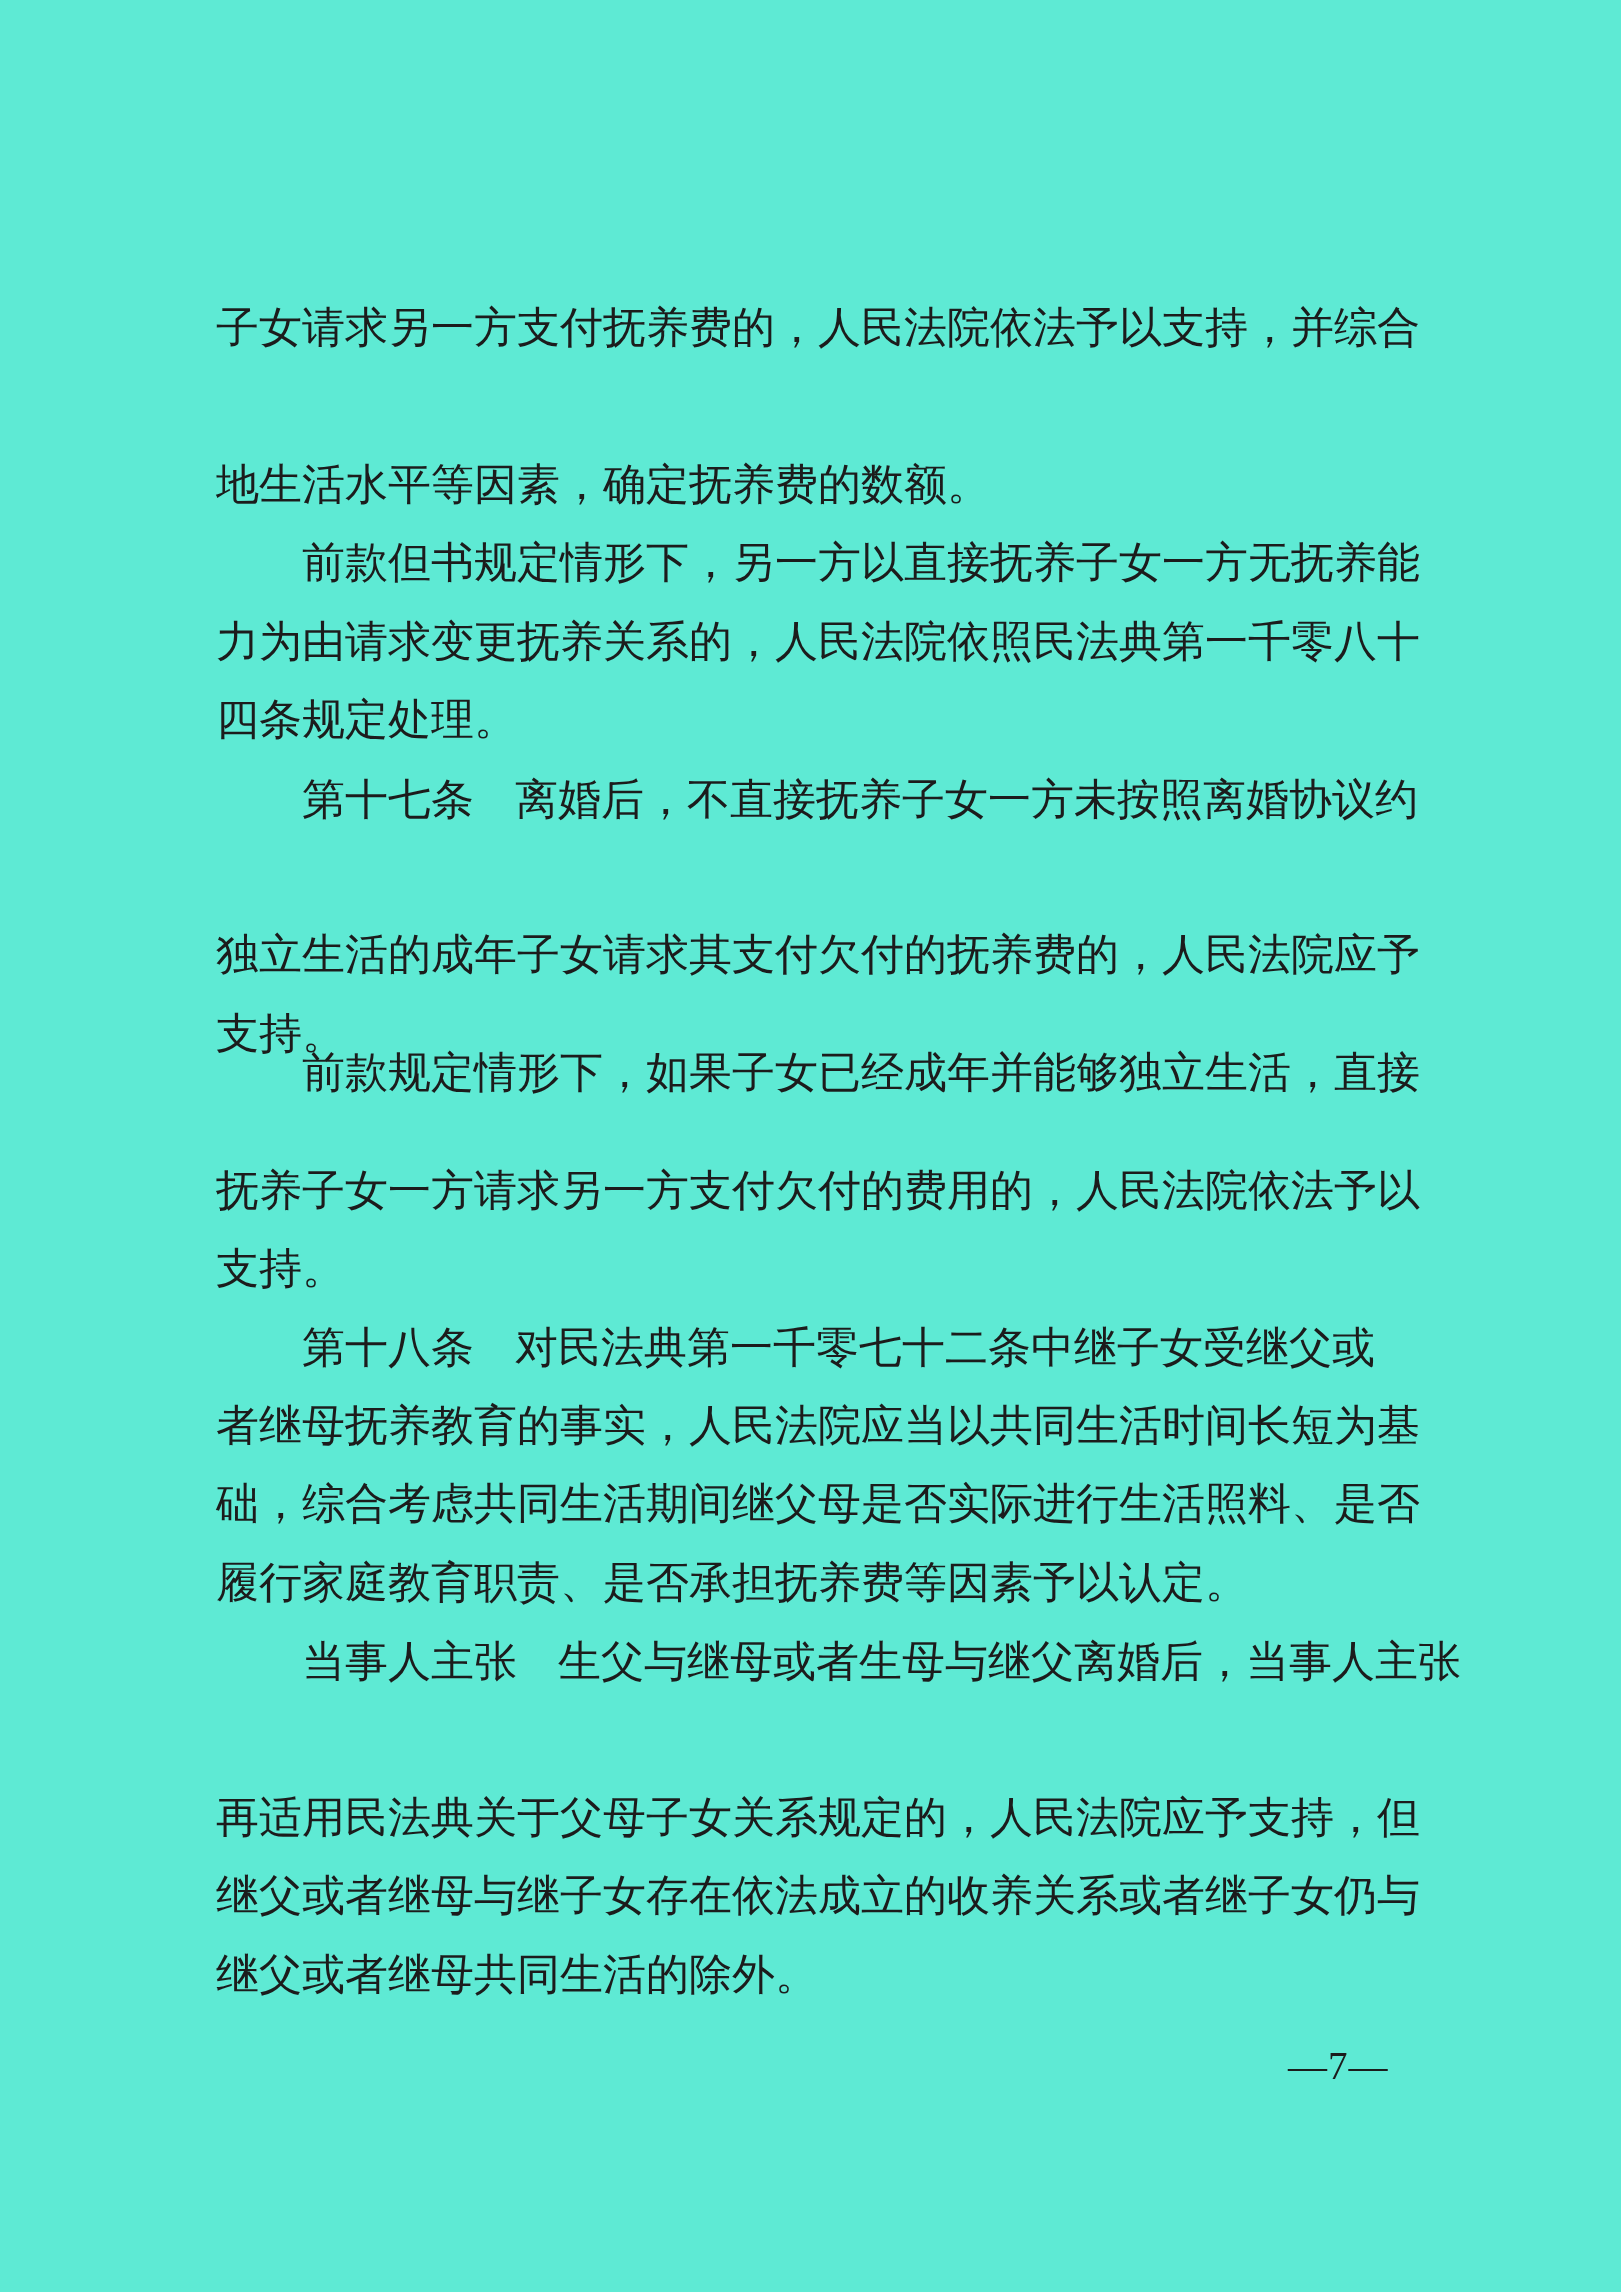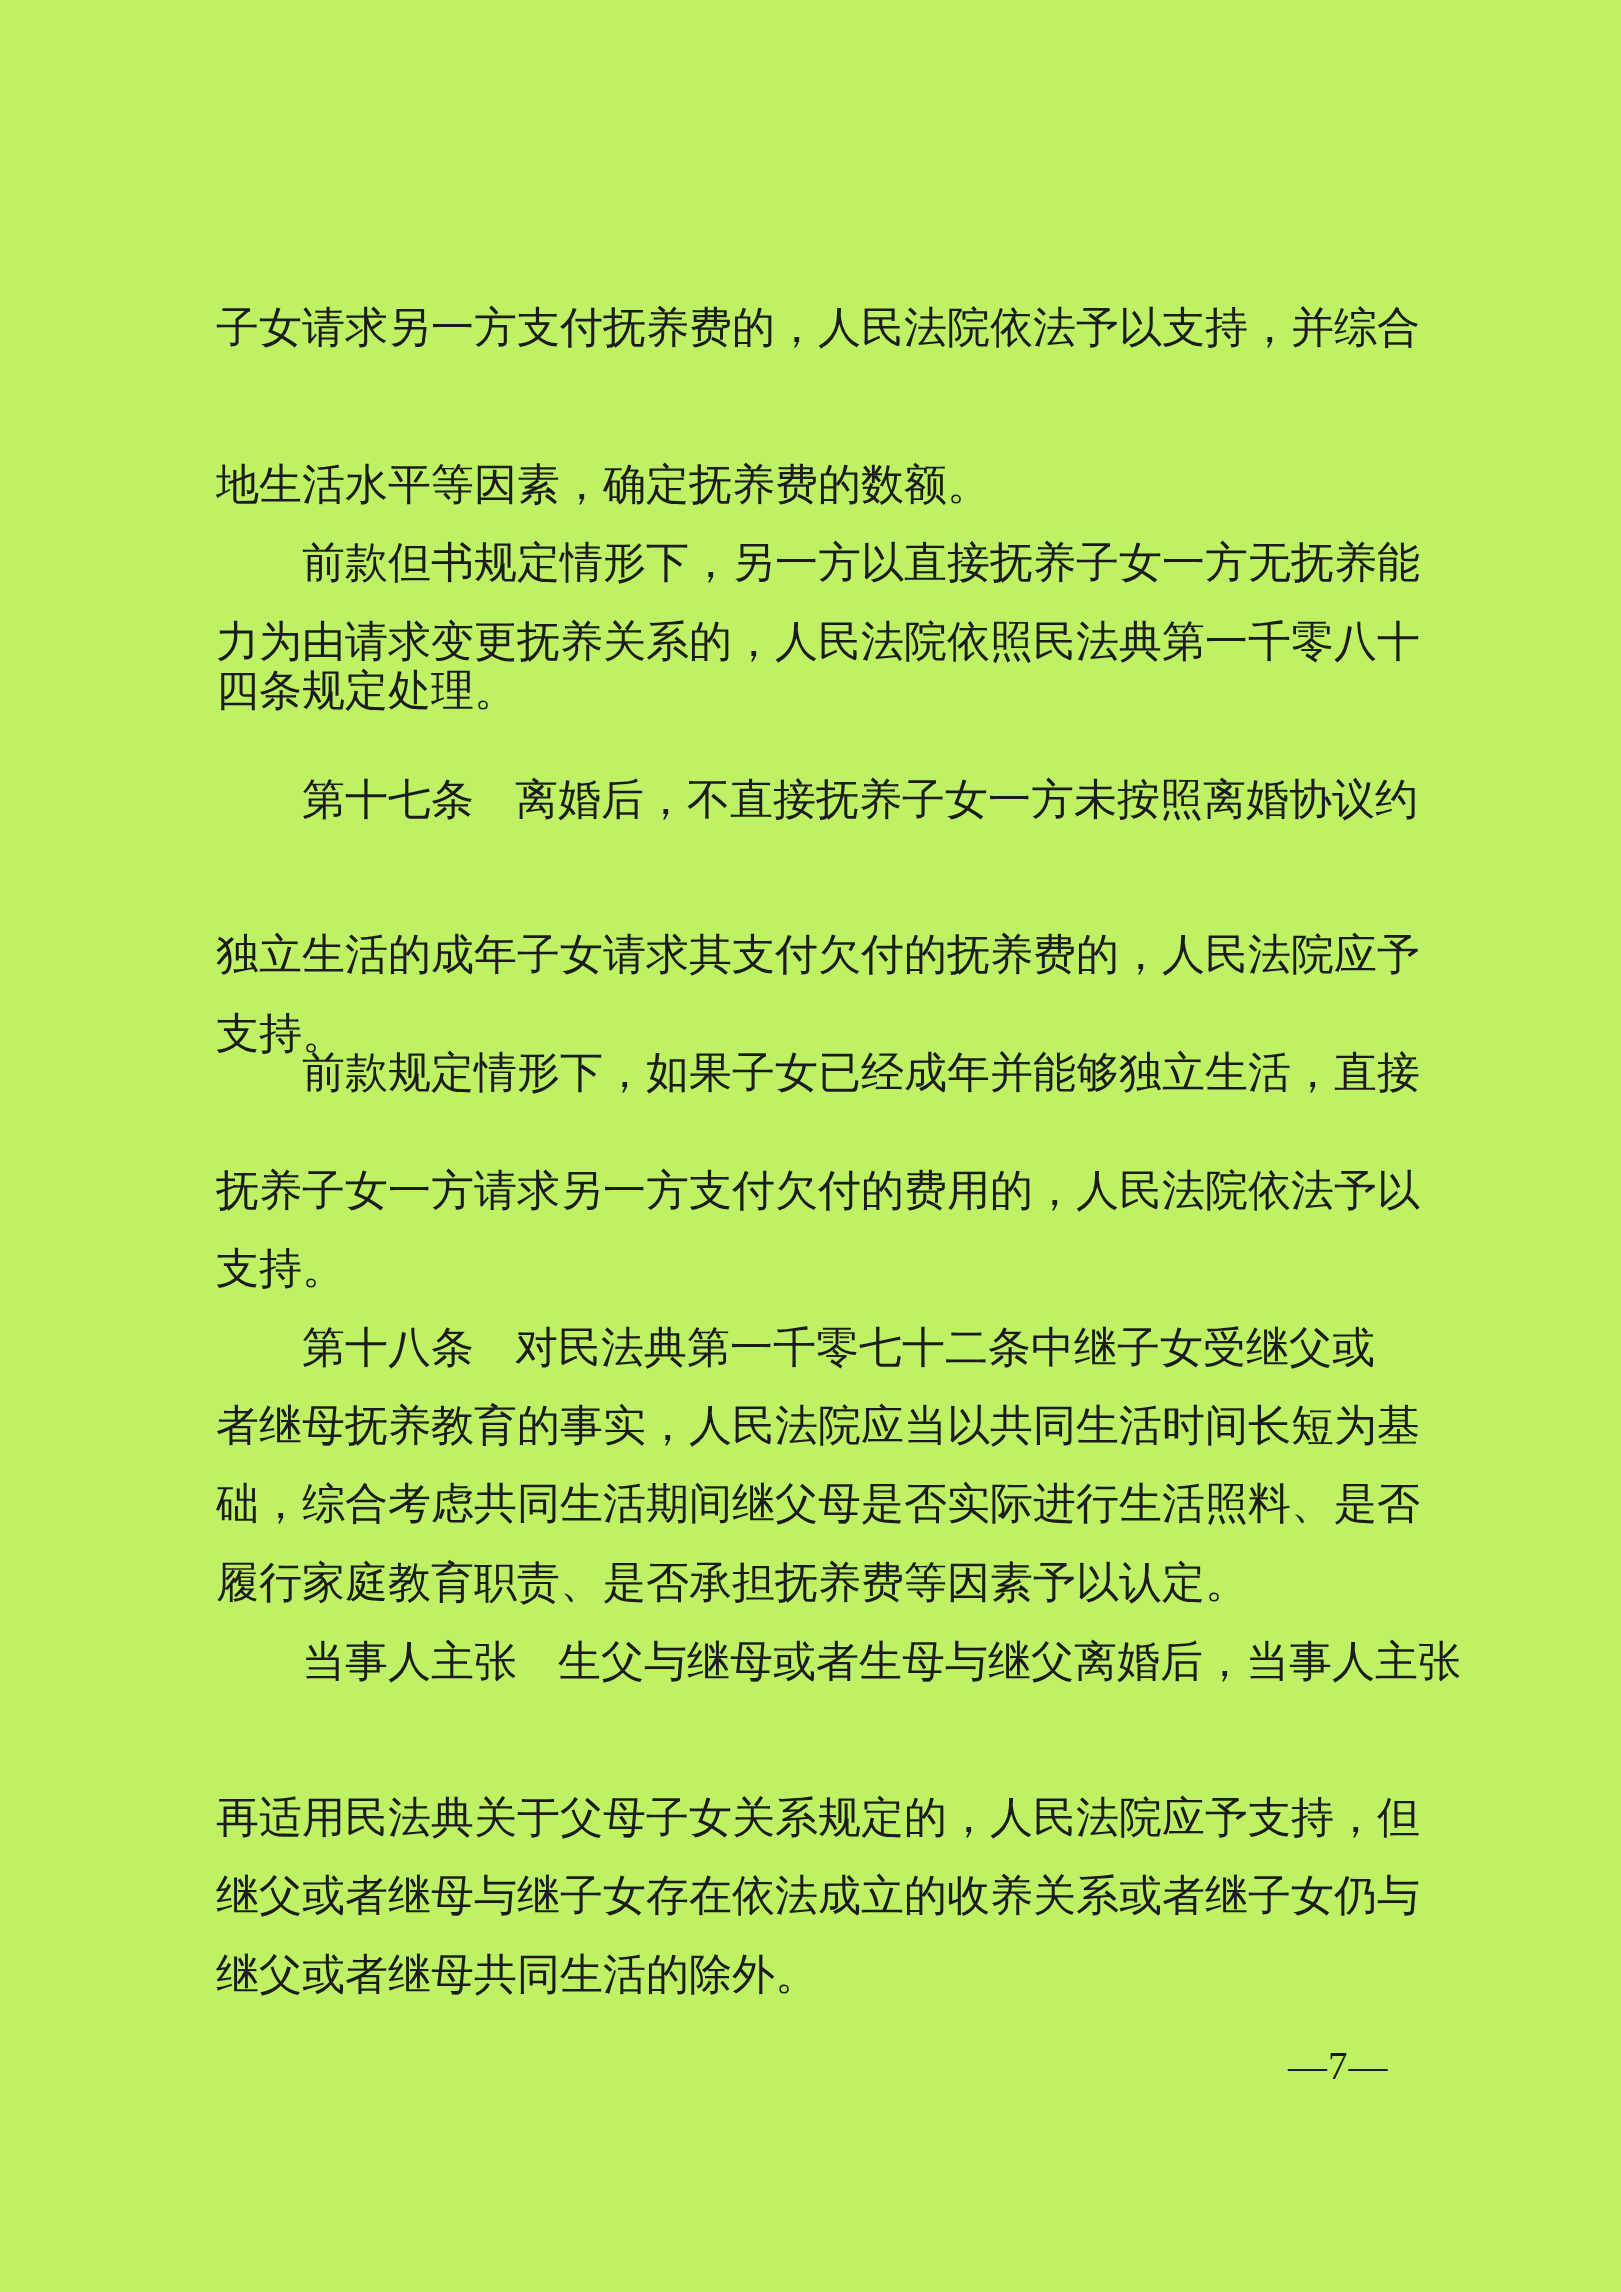--- a/index.html
+++ b/index.html
@@ -1,20 +1,20 @@
 <!DOCTYPE html>
 <html><head>
 <meta charset="utf-8">
 <style>
   html, body { margin: 0; padding: 0; background: #e8e8e8; }
   .page {
     position: relative;
     width: 1621px;
     height: 2293px;
-    background: #bef264;
+    background: #5eead4;
     overflow: hidden;
     font-family: "Liberation Serif", "DejaVu Serif", serif;
     color: #1c1c1c;
     margin: 0 auto;
   }
   .line {
     position: absolute;
     left: 216px;
     width: 1215px;
     height: 78px;
@@ -44,21 +44,21 @@
 </head>
 <body>
 
 <div class="page">
 
   <div class="line" style="top:289px"><span>子女请求另一方支付抚养费的，人民法院依法予以支持，并综合</span></div>
   <div class="line" style="top:446px"><span>地生活水平等因素，确定抚养费的数额。</span></div>
 
   <div class="line indent" style="top:524px"><span>前款但书规定情形下，另一方以直接抚养子女一方无抚养能</span></div>
   <div class="line" style="top:603px"><span>力为由请求变更抚养关系的，人民法院依照民法典第一千零八十</span></div>
-  <div class="line" style="top:652px"><span>四条规定处理。</span></div>
+  <div class="line" style="top:681px"><span>四条规定处理。</span></div>
 
   <div class="line indent" style="top:760px"><span class="term">第十七条</span><span>离婚后，不直接抚养子女一方未按照离婚协议约</span></div>
   <div class="line" style="top:916px"><span>独立生活的成年子女请求其支付欠付的抚养费的，人民法院应予</span></div>
   <div class="line" style="top:995px"><span>支持。</span></div>
 
   <div class="line indent" style="top:1034px"><span>前款规定情形下，如果子女已经成年并能够独立生活，直接</span></div>
   <div class="line" style="top:1152px"><span>抚养子女一方请求另一方支付欠付的费用的，人民法院依法予以</span></div>
   <div class="line" style="top:1230px"><span>支持。</span></div>
 
   <div class="line indent" style="top:1308px"><span class="term">第十八条</span><span>对民法典第一千零七十二条中继子女受继父或</span></div>

